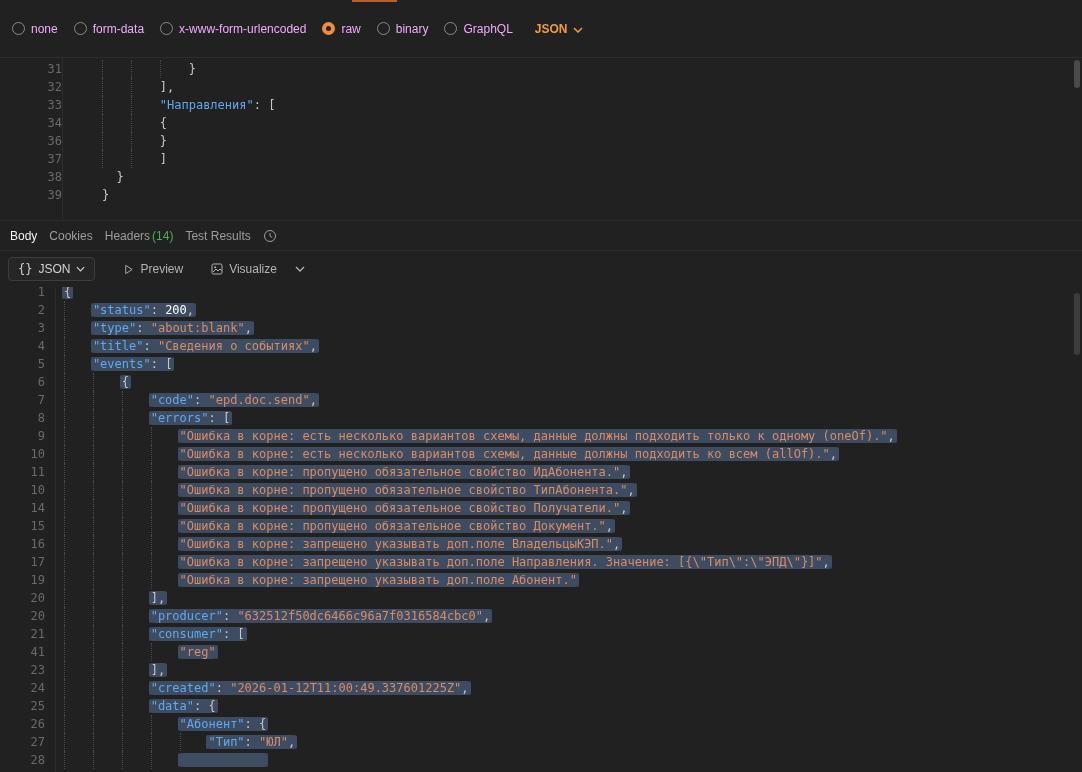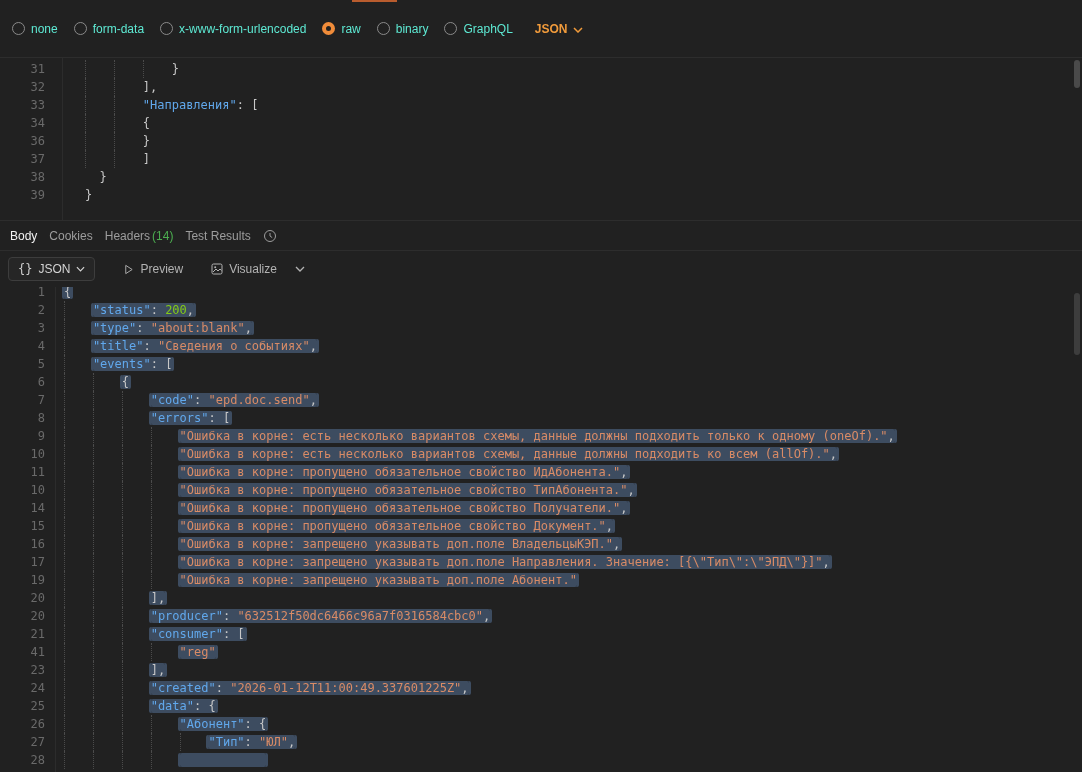--- a/index.html
+++ b/index.html
@@ -14,21 +14,21 @@
   
   .radio-bar{
     height:58px; display:flex; align-items:center; gap:16px;
     padding:0 12px; border-bottom:1px solid #2d2d2d;
     font-size:12px; position:relative;
   }
   .tab-remnant{
     position:absolute; top:0; left:352; left:352px; width:45px; height:2px;
     background:#b95c2e;
   }
-  .radio{ display:flex; gap:6px; cursor:pointer; color:#5eead4; }
+  .radio{ display:flex; gap:6px; cursor:pointer; color:#f0abfc; }
   .rb{
     width:13px; height:13px; border-radius:50%;
     border:1px solid #8a8a8a; display:inline-block; flex:none;
   }
   .radio.selected .rb{ border:4px solid #f08c3a; }
   .lang-select{
     display:flex; align-items:center; gap:5px; margin-left:6px;
     color:#f19b3b; font-weight:bold; cursor:pointer;
   }
   .lang-select svg{ margin-top:2px; }
@@ -42,30 +42,30 @@
   .editor.response{ height:485px; }
   .gutter-rule{ position:absolute; top:0; bottom:0; width:1px; background:#2c2c2c; }
   .request .gutter-rule{ left:62px; }
   .response .gutter-rule{ left:55px; }
 
   .code-line{ display:flex; height:18px; line-height:18px; white-space:pre; }
   .line-num{ flex:none; width:45px; text-align:right; color:#6a6a6a; }
   .line-content{ white-space:pre; }
   .request .line-content{ padding-left:40px; }
   .response .line-content{ padding-left:19px; }
-  #req-lines{ padding-top:2px; }
+  #req-lines{ padding-top:2px;margin-left:17px; }
   #resp-lines{ margin-top:-4px; }
 
   .indent-guide{
     display:inline-block; width:4ch; height:18px;
     border-left:1px dotted #4b4b4b; vertical-align:top;
   }
   .tk-k{ color:#61a8ec; }
   .tk-s{ color:#d98b66; }
-  .tk-n{ color:#84cc16;margin-top:28px; }
+  .tk-n{ color:#ffffff;margin-top:28px; }
   .tk-p{ color:#c8c8c8; }
   .sel{
     background:#3d4c60; border-radius:2px;
     box-shadow:-2px 0 0 #3d4c60, 2px 0 0 #3d4c60;
   }
 
   .scroll-thumb{
     position:absolute; right:2px; width:6px; border-radius:3px; background:#4a4a4a;
   }
   .request .scroll-thumb{ top:2px; height:28px; }

